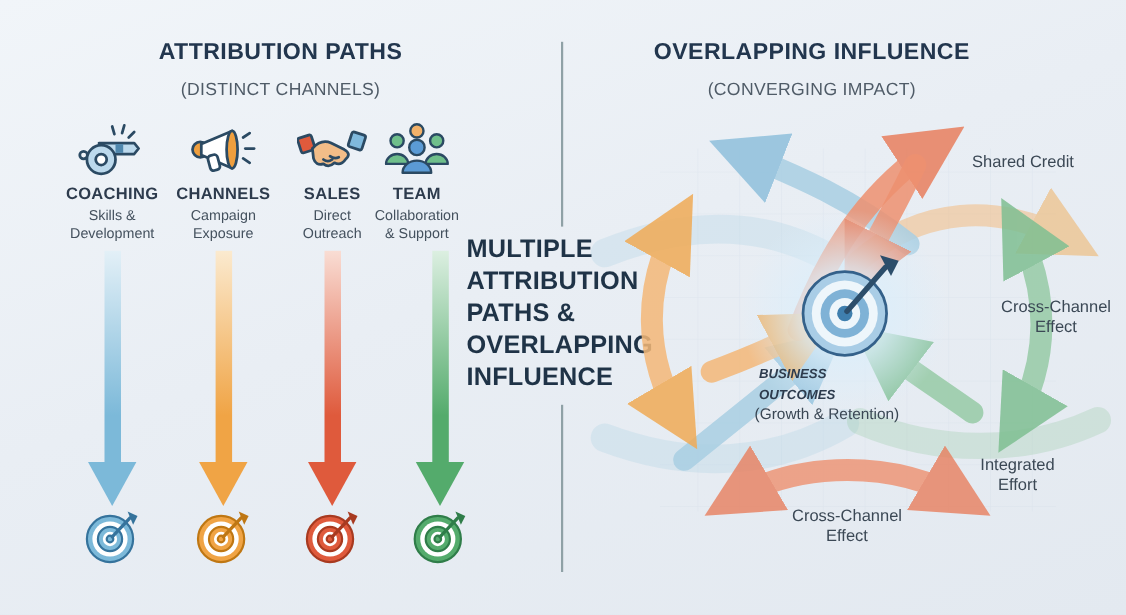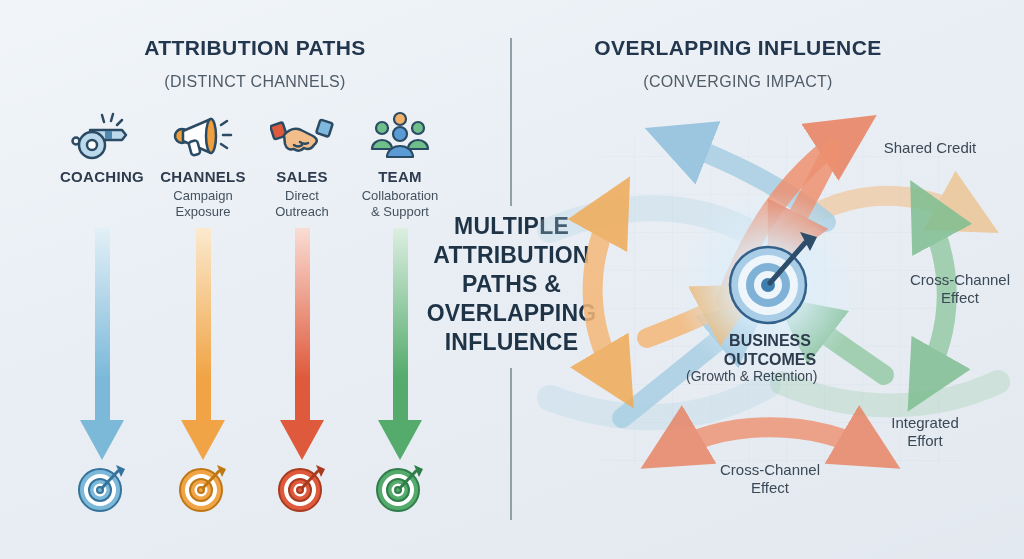--- a/index.html
+++ b/index.html
@@ -22,24 +22,24 @@
   .flow .shaft{width:15px;height:192px;background:linear-gradient(180deg,var(--cl) 0%,var(--c) 78%);}
   .flow .head{width:0;height:0;border-left:22px solid transparent;border-right:22px solid transparent;border-top:40px solid var(--c);}
   
   .tgt{position:absolute;top:462px;}
   .tgt .rM{fill:var(--c);stroke:var(--cd);stroke-width:2;}
   .tgt .rW{fill:#ffffff;stroke:none;}
   .tgt .dart{stroke:var(--cd);stroke-width:3;stroke-linecap:round;}
   .tgt .fletch{fill:var(--cd);}
   
   .divider{position:absolute;left:510px;width:2px;background:#8fa1a6;}
-  .headline{position:absolute;left:424px;top:212px;width:175px;text-align:center;
+  .headline{position:absolute;left:424px;top:212px;width:175px;text-align:left;
     font-size:23px;line-height:29px;font-weight:800;color:#1f3347;letter-spacing:.2px;}
-  .hub-label{position:absolute;left:690px;top:331px;width:160px;text-align:center;
-    font-size:16px;line-height:19px;font-weight:800;color:#2d3b4d;}
+  .hub-label{position:absolute;left:690px;top:331px;width:160px;text-align:left;
+    font-size:12px;line-height:19px;font-weight:800;color:#2d3b4d;font-style:italic;}
   .hub-label span{display:inline-block;width:130px;}
   .hub-sub{position:absolute;left:686px;top:368px;width:200px;font-size:14px;color:#3a4754;}
   .rlabel{position:absolute;font-size:15px;line-height:18px;color:#3b4855;text-align:center;}
   #lbl-shared{left:850px;top:139px;width:160px;}
   #lbl-ccr{left:900px;top:271px;width:120px;}
   #lbl-ie{left:875px;top:414px;width:100px;}
   #lbl-ccb{left:710px;top:461px;width:120px;}
   svg .spark{fill:none;stroke:#2b4a63;stroke-width:2.5;stroke-linecap:round;}
 </style>
 </head>
@@ -66,20 +66,21 @@
             <path class="spark" d="M47 17 l5 -5"></path>
           <circle cx="6" cy="33" r="3.5" fill="none"></circle>
           <path d="M20 22 h32 l4 5 -4 5 h-18 z"></path>
           <rect x="35" y="23" width="7" height="8" fill="#4f87ad" stroke="none"></rect>
           <circle cx="22" cy="37" r="13"></circle>
           <circle cx="22" cy="37" r="5" fill="#ffffff"></circle>
         </g>
       </svg>
     </div>
     <div class="cname">COACHING</div>
+    <div class="cdesc">Skills &amp; Development</div>
   </div>
 
   <div class="col" style="left: 148px; --c: #f0a445; --cl: #fbeacf; --cd: #bf7713;">
     <div class="icon-box">
       <svg width="64" height="58" viewBox="0 0 64 56">
         <g stroke="#2b4a63" stroke-width="2.5" stroke-linejoin="round" stroke-linecap="round">
           <path class="spark" d="M50 17 l6 -4"></path>
             <path class="spark" d="M52 27 h8"></path>
             <path class="spark" d="M50 36 l6 4"></path>
           <circle cx="11" cy="28" r="7" fill="#ef9f3e"></circle>
@@ -102,21 +103,21 @@
           <path d="M14 27 q8 -9 17 -5 l12 6 q7 4 1 9 q-4 6 -10 3 q-5 5 -10 1 q-7 2 -9 -5 z" fill="#f2bd88"></path>
           <path d="M30 34 q4 3 8 1" fill="none"></path>
           <path d="M24 37 q4 3 8 0" fill="none"></path>
         </g>
       </svg>
     </div>
     <div class="cname">SALES</div>
     <div class="cdesc">Direct Outreach</div>
   </div>
 
-  <div class="col" style="left: 345px; --c: #54ab6c; --cl: #dcefe1; --cd: #2f7d49;">
+  <div class="col" style="left: 324px; --c: #54ab6c; --cl: #dcefe1; --cd: #2f7d49;">
     <div class="icon-box">
       <svg width="64" height="58" viewBox="0 0 64 56">
         <g stroke="#2b4a63" stroke-width="2.2" stroke-linejoin="round">
           <circle cx="14" cy="20" r="6" fill="#6fbf8b"></circle>
           <path d="M4 41 a10 9 0 0 1 20 0 z" fill="#6fbf8b"></path>
           <circle cx="50" cy="20" r="6" fill="#6fbf8b"></circle>
           <path d="M40 41 a10 9 0 0 1 20 0 z" fill="#6fbf8b"></path>
           <circle cx="32" cy="11" r="6" fill="#f3b26a"></circle>
           <circle cx="32" cy="26" r="7" fill="#5b9bd5"></circle>
           <path d="M19 49 a13 11 0 0 1 26 0 z" fill="#5b9bd5"></path>

